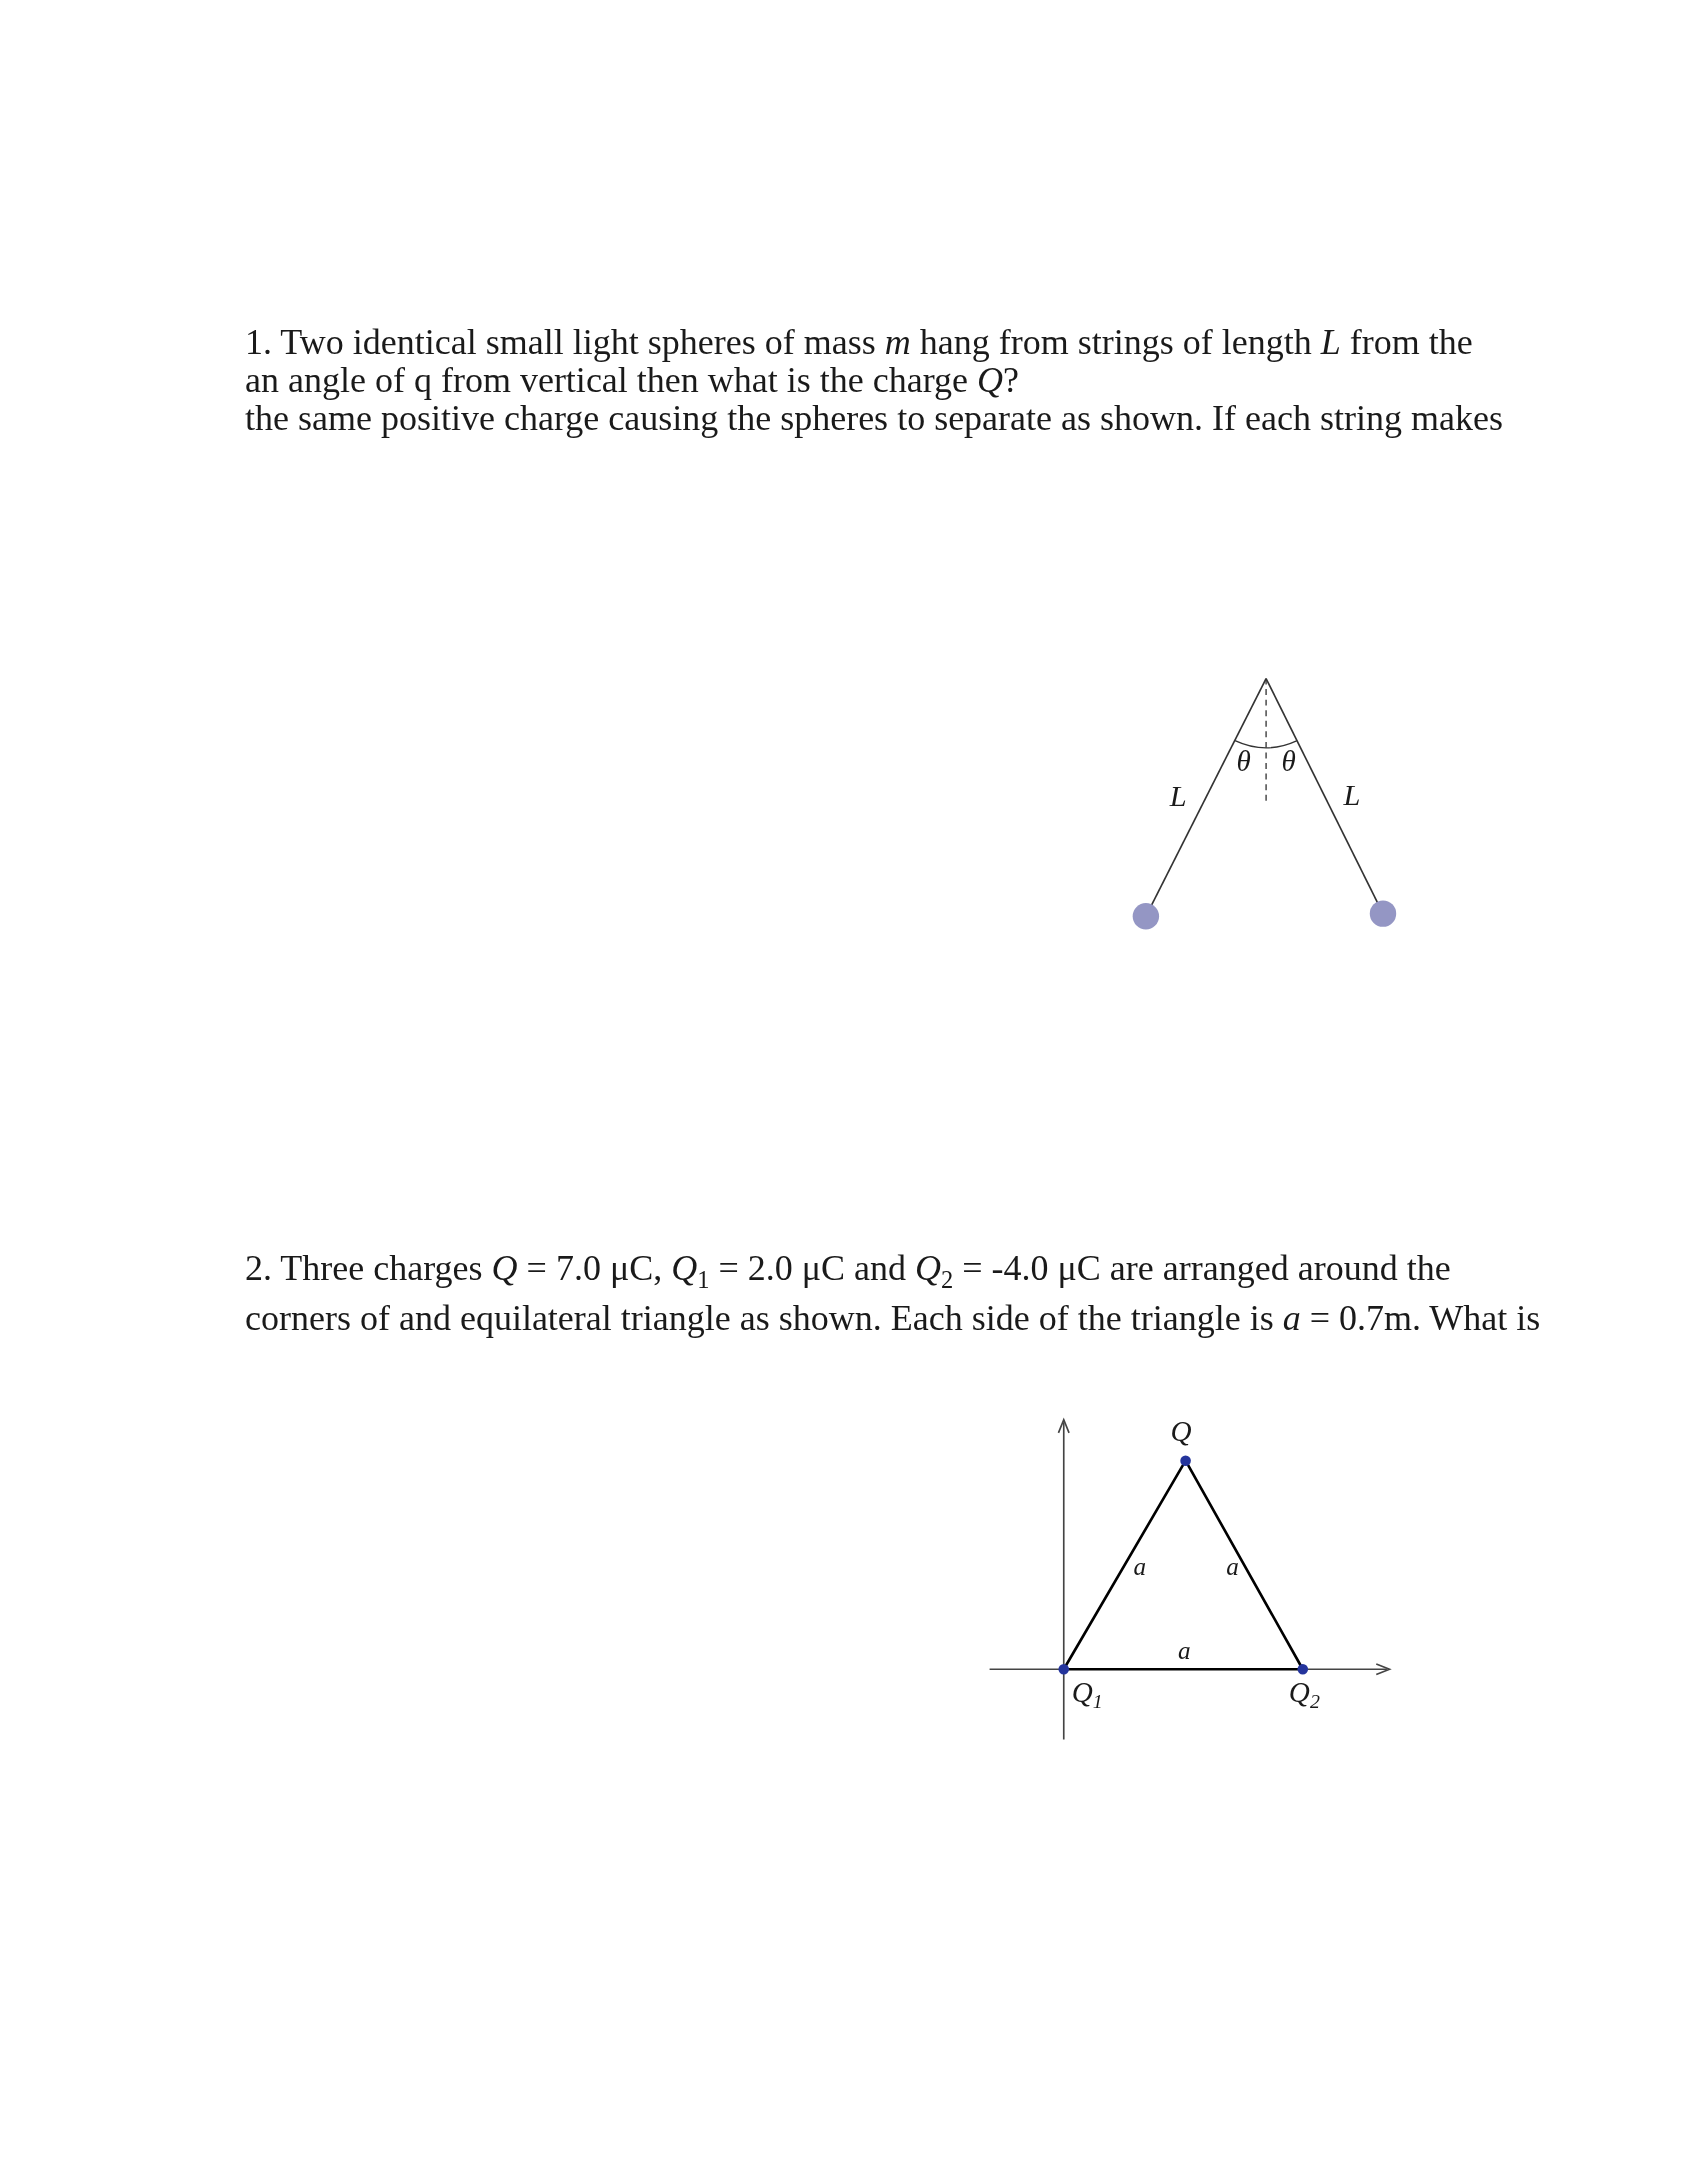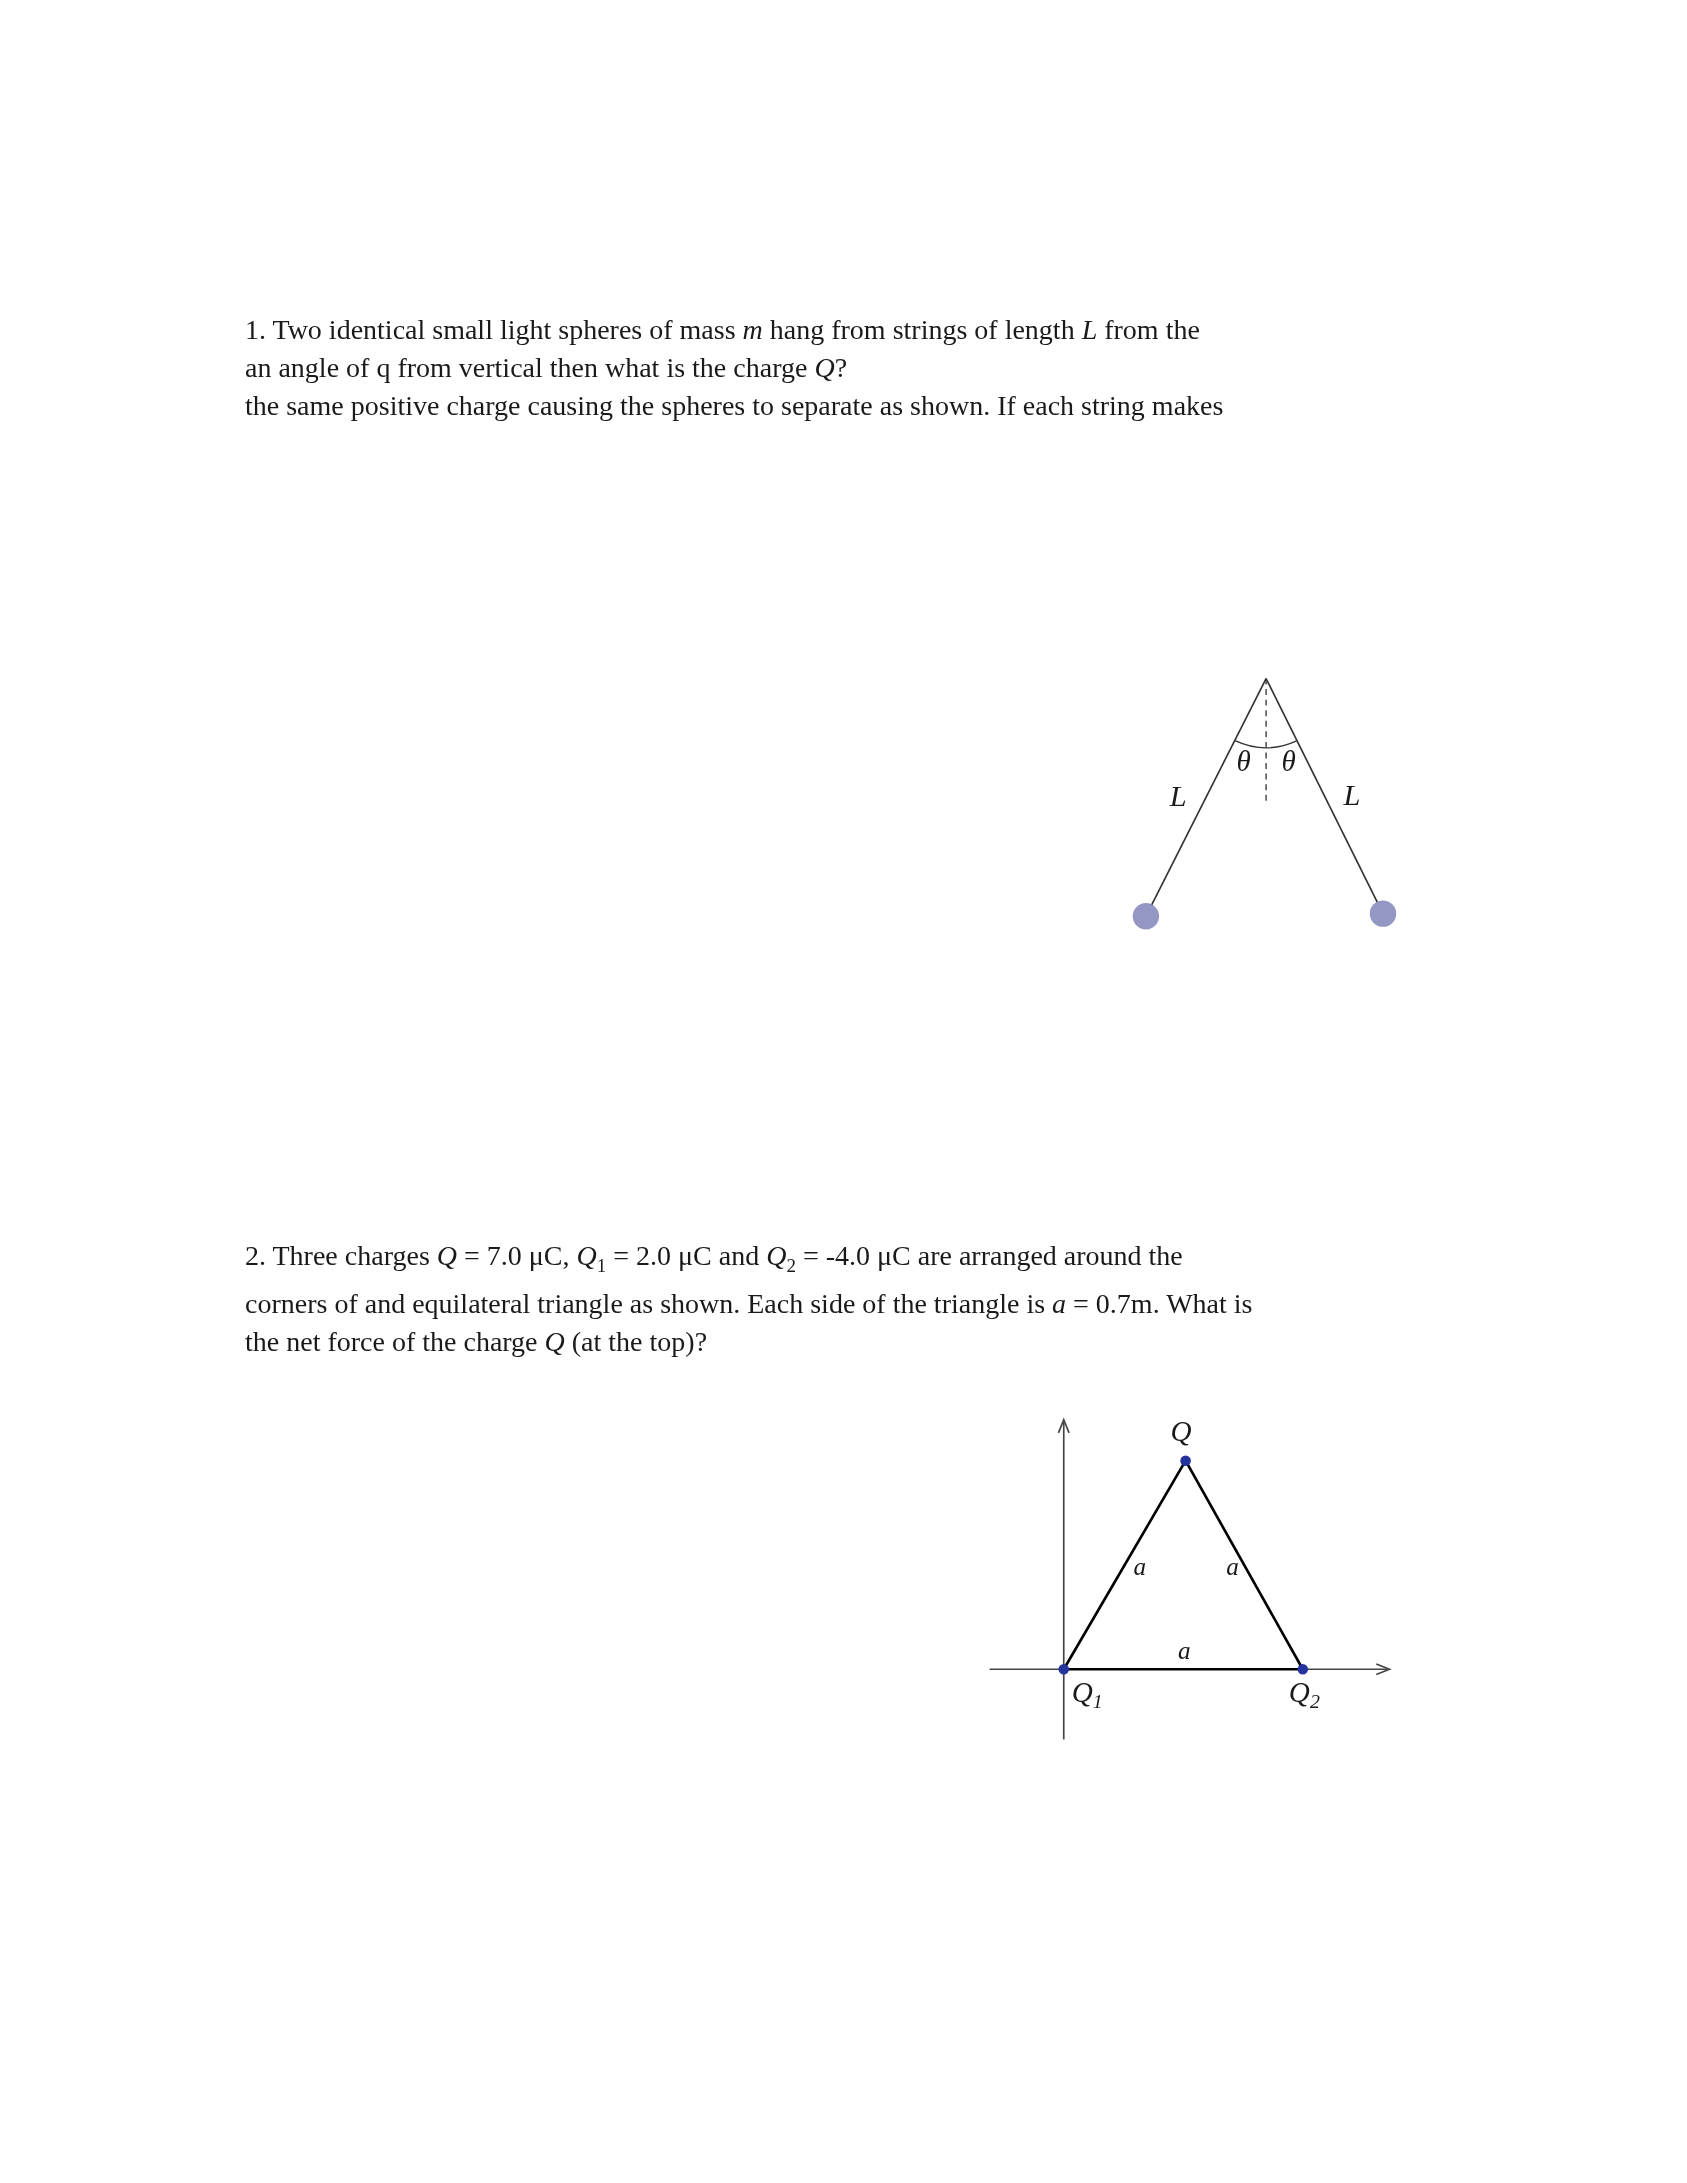--- a/index.html
+++ b/index.html
@@ -8,22 +8,23 @@
     width: 1687px;
     height: 2183px;
     background: #ffffff;
     font-family: "Liberation Serif", serif;
     color: #1a1a1a;
     overflow: hidden;
   }
   .para {
     position: absolute;
     left: 245px;
-    font-size: 28px;
+    font-size: 36px;
     line-height: 38px;
+    margin-top: 12px;
   }
   #problem1-text { top: 311px; }
   #problem2-text { top: 1237px; }
   .line { white-space: nowrap; }
   sub { font-size: 68%; }
   svg.diagram { position: absolute; overflow: visible; }
   #pendulum-diagram { left: 1092px; top: 662px; }
   #triangle-diagram { left: 979px; top: 1409px; }
   .svg-label {
     font-family: "Liberation Serif", serif;
@@ -63,21 +64,20 @@
     <text x="130" y="218" font-size="46" text-anchor="middle" class="svg-label">L</text>
     <text x="393" y="216" font-size="46" text-anchor="middle" class="svg-label">L</text>
 
     <circle cx="81" cy="385" r="20" fill="#9496c4"></circle>
     <circle cx="440" cy="381" r="20" fill="#9496c4"></circle>
   </svg>
 
   <div class="para" id="problem2-text">
       <div class="line"><span>2. Three charges </span><span style="font-style: italic;">Q</span><span> = 7.0 μC, </span><span style="font-style: italic;">Q</span><sub>1</sub><span> = 2.0 μC and </span><span style="font-style: italic;">Q</span><sub>2</sub><span> = -4.0 μC are arranged around the</span></div>
       <div class="line"><span>corners of and equilateral triangle as shown. Each side of the triangle is </span><span style="font-style: italic;">a</span><span> = 0.7m. What is</span></div>
-      <div class="line"><span>the net force of the charge </span><span style="font-style: italic;">Q</span><span> (at the top)?</span></div>
     </div>
 
   <svg class="diagram" id="triangle-diagram" width="437" height="351" viewBox="0 0 660 530">
 
     <line x1="128" y1="20" x2="128" y2="499" class="axis-line"></line>
     <polyline points="120,36 128,16 136,36" class="axis-arrow"></polyline>
 
     <line x1="16" y1="393" x2="616" y2="393" class="axis-line"></line>
     <polyline points="600,385 620,393 600,401" class="axis-arrow"></polyline>
 

